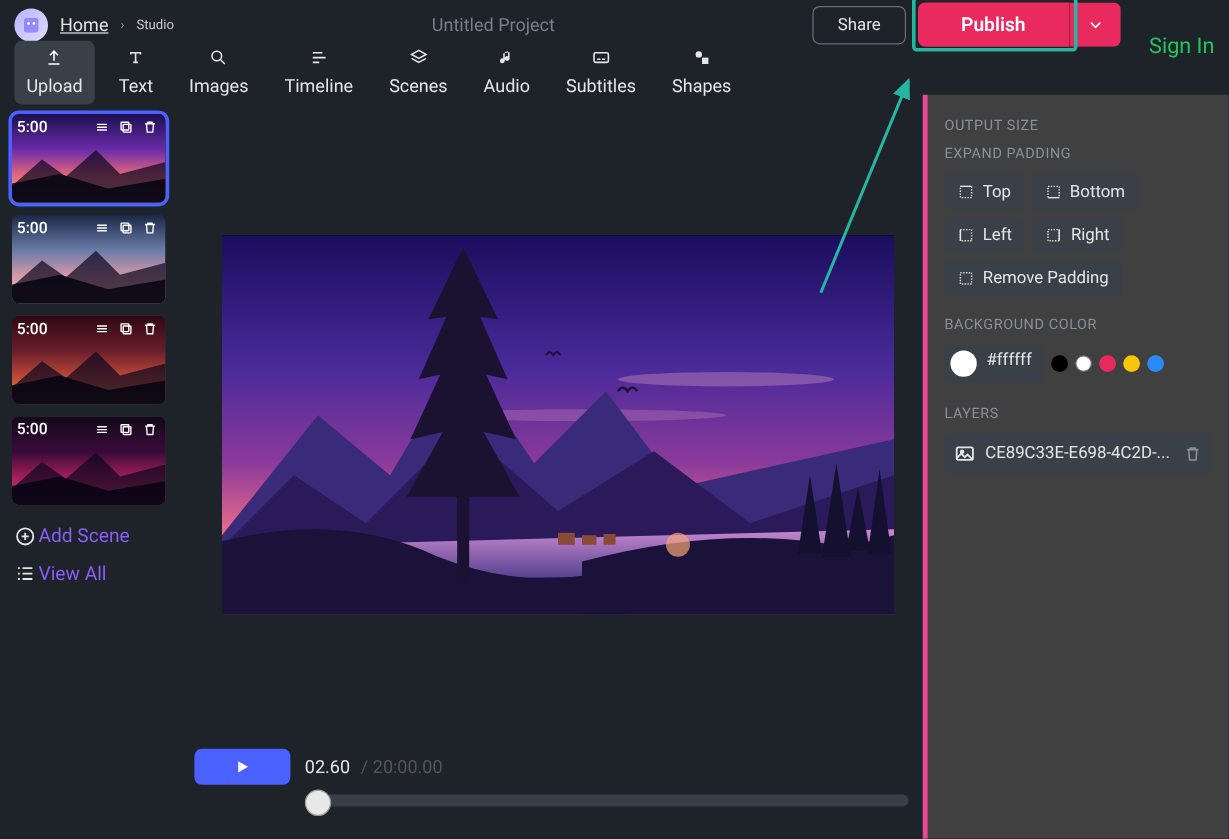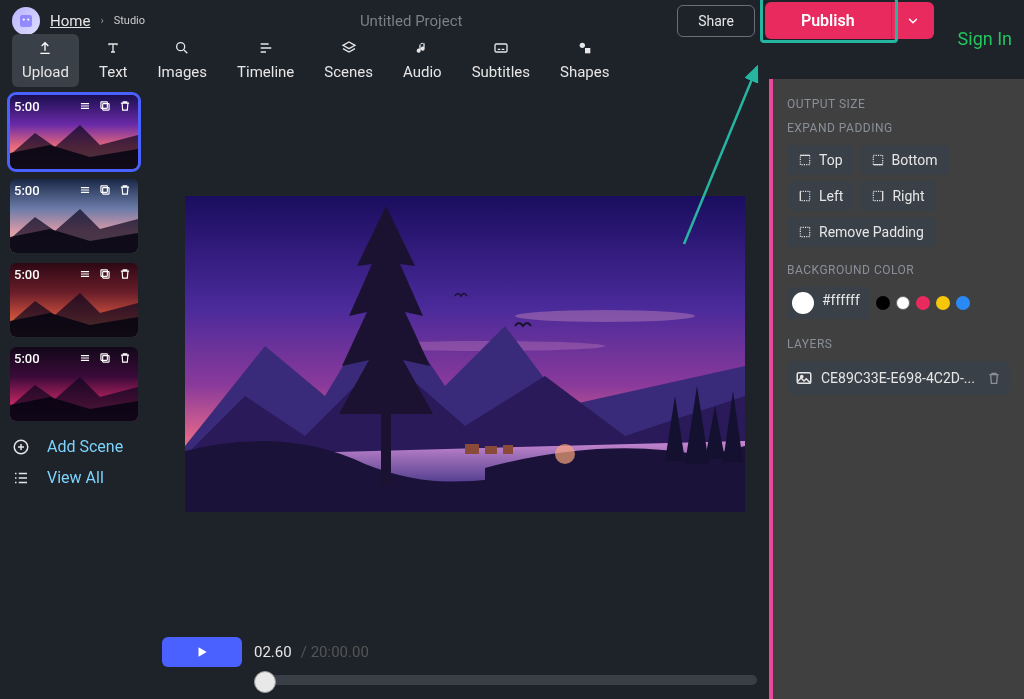--- a/index.html
+++ b/index.html
@@ -22,26 +22,26 @@
 .tool-icon { width: 16px; height: 16px; display:inline-flex; align-items:center; justify-content:center; }
 .tool-spacer { flex: 1; }
 .main { display: flex; height: calc(699px - 41px - 38px); }
 .scene-panel { width: 150px; padding: 16px 8px 8px 10px; overflow-y:auto; }
 .scene-thumb { width: 128px; height: 74px; border-radius: 6px; margin-bottom: 10px; position: relative; background: #2a2e36; overflow:hidden; }
 .scene-thumb.selected { outline: 3px solid #4a61ff; outline-offset: 0; }
 .scene-strip { position: absolute; top: 0; left: 0; right: 0; height: 22px; display: flex; align-items: center; gap: 2px; padding: 0 4px; z-index:2; }
 .scene-time { color: #fff; font-size: 13px; font-weight: 500; margin-right: auto; }
 .mini-icon { width: 18px; height: 18px; display:inline-flex; align-items:center; justify-content:center; color:#fff; cursor:pointer; }
 .scene-img { position:absolute; inset:0; }
-.add-scene, .view-all { display: flex; align-items: center; gap: 17px; color: #7dd3fc; font-size: 16px; padding: 6px 2px; cursor:pointer; }
+.add-scene, .view-all { display: flex; align-items: center; gap: 2px; color: #8b5cf6; font-size: 16px; padding: 6px 2px; cursor:pointer; }
 .canvas-area { flex: 1; display: flex; flex-direction: column; position:relative; }
 .canvas-view { flex: 1; display: flex; align-items: center; justify-content: center; padding: 0 12px 0 22px; }
 .canvas-frame { width: 560px; height: 316px; background:#000; }
 .annot-arrow { position:absolute; right:0px; top:-30px; pointer-events:none; }
-.playbar { height: 70px; padding: 8px 12px 27px; display:flex; flex-direction:column; gap:8px; }
+.playbar { height: 70px; padding: 8px 12px 27px; display:flex; flex-direction:column; gap:8px;justify-content:flex-end; }
 .play-row { display: flex; align-items: center; gap: 12px; }
 .play-btn { width: 80px; height: 30px; background: #4a61ff; border:none; border-radius: 6px; color:#fff; display:flex;align-items:center;justify-content:center; cursor:pointer; }
 .time-text { font-family: ui-monospace, Menlo, monospace; font-size: 15px; color:#e6e6e6; }
 .time-sep { color:#555; }
 .time-total { color:#555; }
 .track { position:relative; height: 14px; display:flex; align-items:center; margin-left:92px; }
 .track-bar { height: 10px; background:#3a3f47; border-radius:5px; flex:1; }
 .track-head { position:absolute; left:0; top:-4px; width:22px; height:22px; background:#e8e8e8; border-radius:50%; border:1px solid #999; }
 .side-panel { width: 255px; background:#404040; padding: 18px 14px; overflow-y:auto; border-left:4px solid #ec4899; }
 .sec-label { color:#8a8f99; font-size:12px; letter-spacing:0.5px; margin-bottom:10px; }

